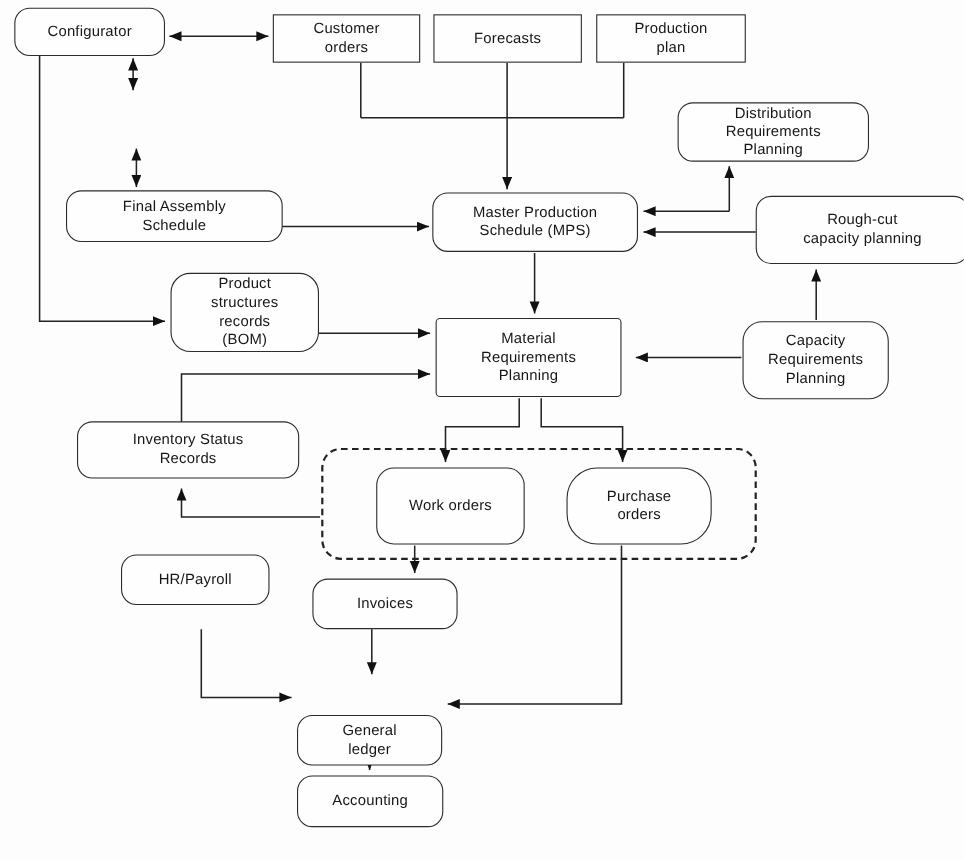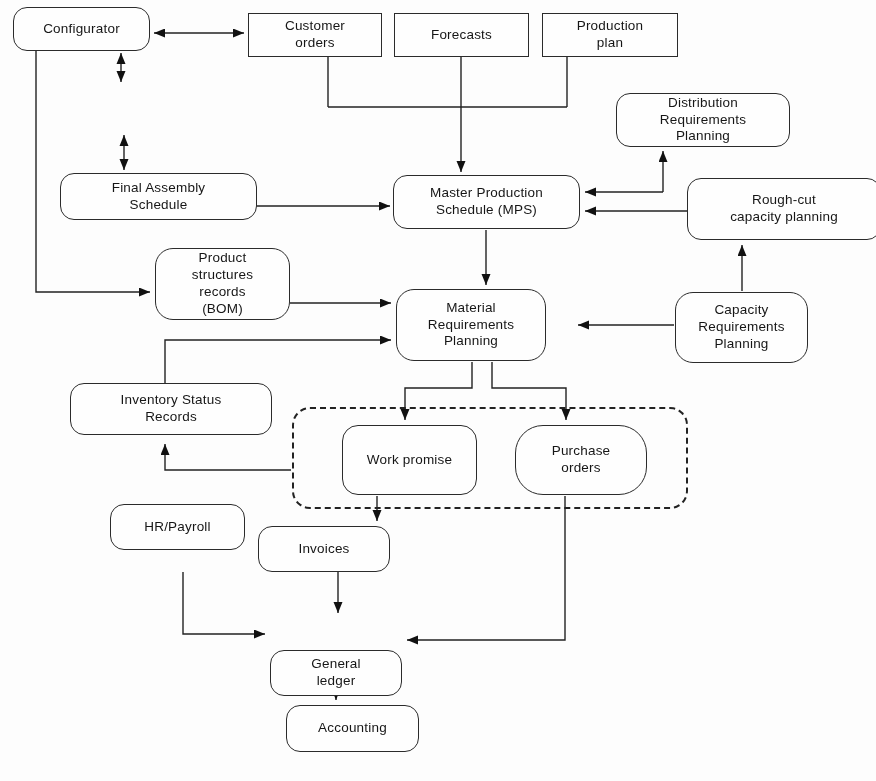--- a/index.html
+++ b/index.html
@@ -105,38 +105,38 @@
 Schedule (MPS)</div>
 
   <div class="node rounded" style="left:687px;top:178px;width:194px;height:62px">Rough-cut
 capacity planning</div>
 
   <div class="node rounded" style="left:155px;top:248px;width:135px;height:72px;border-radius:18px">Product
 structures
 records
 (BOM)</div>
 
-  <div class="node rounded" style="left:396px;top:289px;width:150px;height:72px;border-radius:18px">Material
+  <div class="node rounded" style="left:396px;top:289px;width:169px;height:72px;border-radius:4px">Material
 Requirements
 Planning</div>
 
   <div class="node rounded" style="left:675px;top:292px;width:133px;height:71px;border-radius:18px">Capacity
 Requirements
 Planning</div>
 
   <div class="node rounded" style="left:70px;top:383px;width:202px;height:52px">Inventory Status
 Records</div>
 
-  <div class="node rounded" style="left:342px;top:425px;width:135px;height:70px;border-radius:16px">Work promise</div>
+  <div class="node rounded" style="left:342px;top:425px;width:135px;height:70px;border-radius:16px">Work orders</div>
 
   <div class="node rounded" style="left:515px;top:425px;width:132px;height:70px;border-radius:28px">Purchase
 orders</div>
 
   <div class="node rounded" style="left:110px;top:504px;width:135px;height:46px">HR/Payroll</div>
 
-  <div class="node rounded" style="left:258px;top:526px;width:132px;height:46px">Invoices</div>
+  <div class="node rounded" style="left:284px;top:526px;width:132px;height:46px">Invoices</div>
 
   <div class="node rounded" style="left:270px;top:650px;width:132px;height:46px">General
 ledger</div>
 
-  <div class="node rounded" style="left:286px;top:705px;width:133px;height:47px">Accounting</div>
+  <div class="node rounded" style="left:270px;top:705px;width:133px;height:47px">Accounting</div>
 
 </div>
 
 </body></html>

